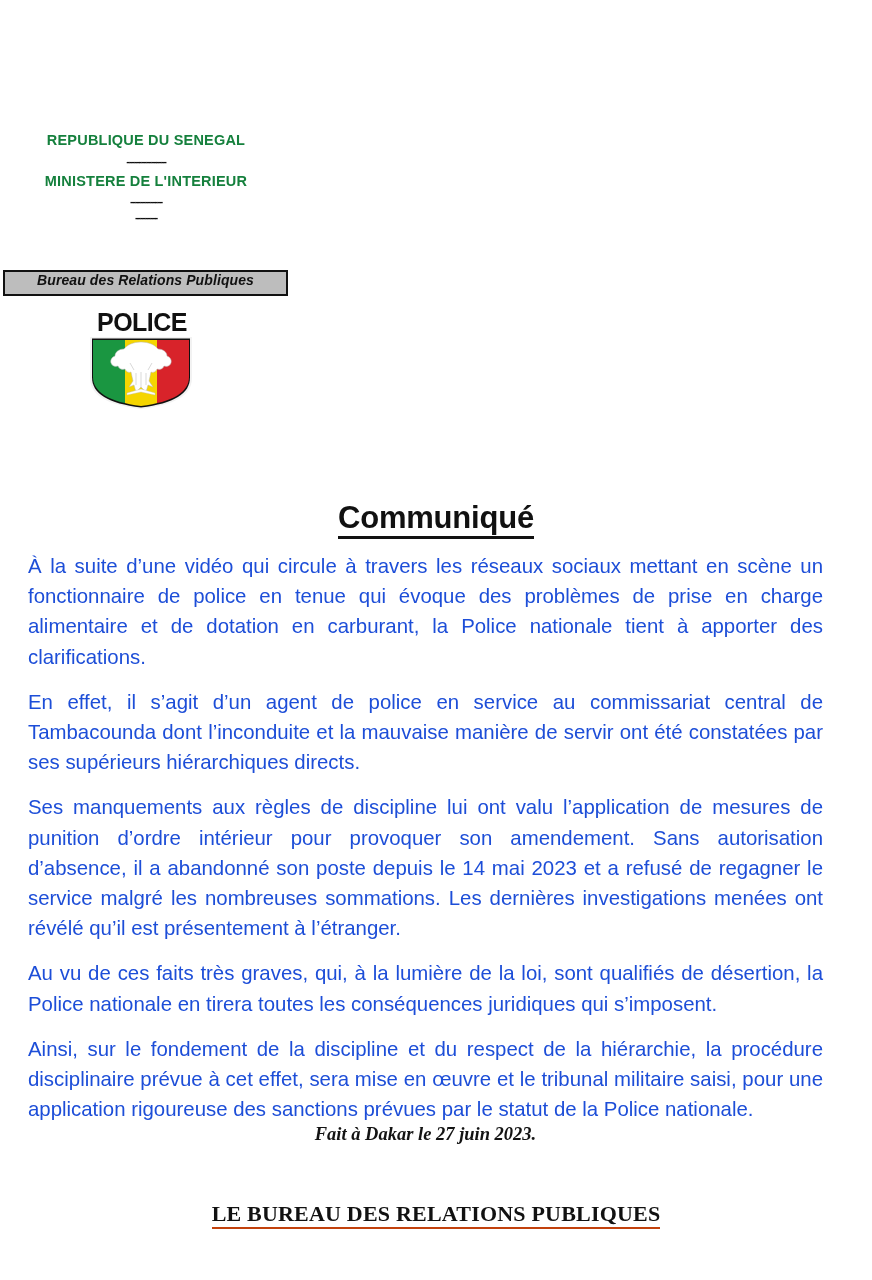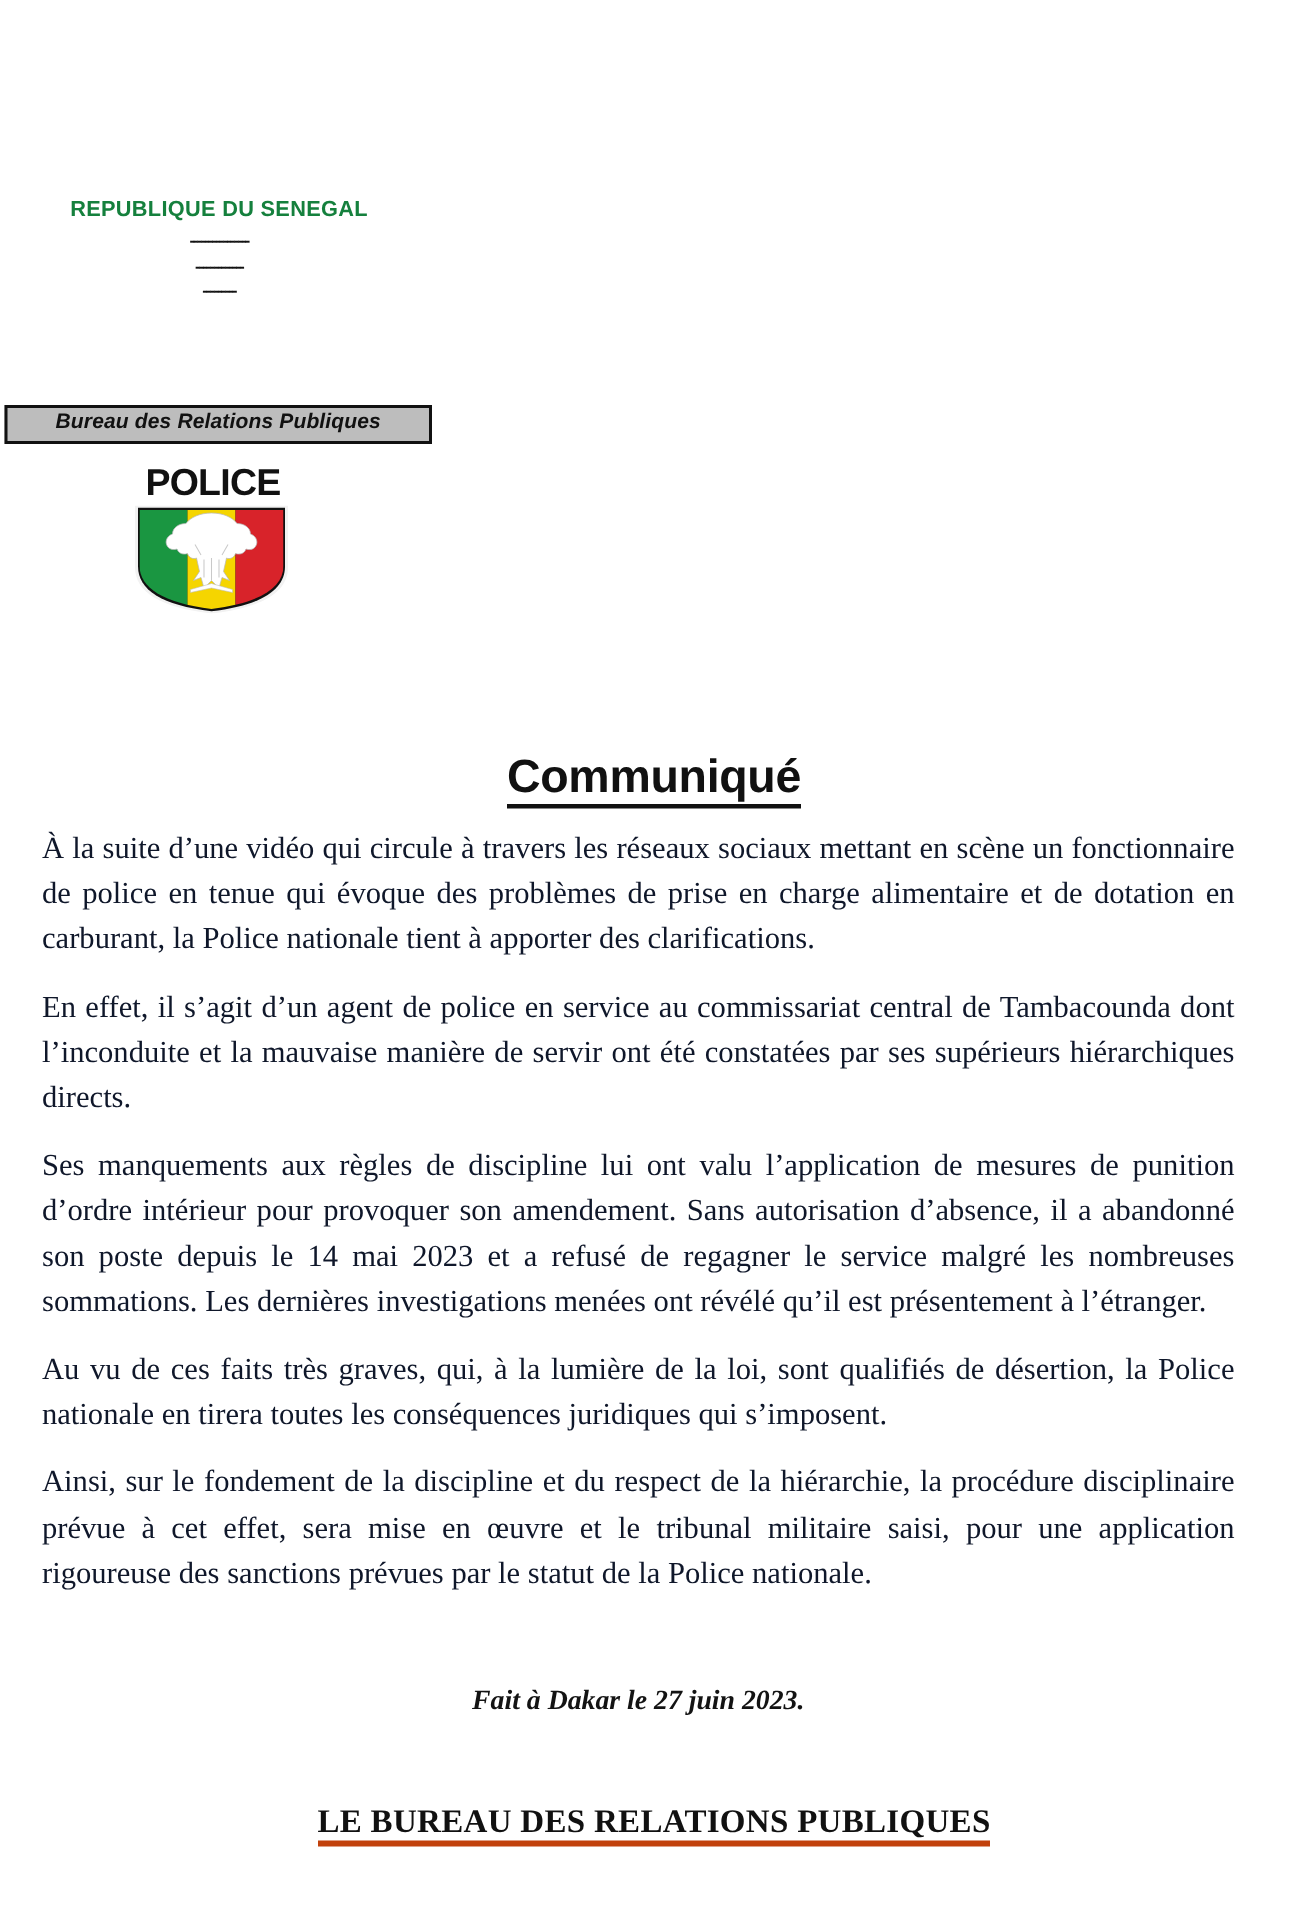--- a/index.html
+++ b/index.html
@@ -122,26 +122,26 @@
   }
 
   
   .body-text {
     position: absolute;
     left: 28px;
     top: 551px;
     width: 795px;
   }
   .para {
-    font-family: Liberation Serif, serif;
+    font-family: Liberation Sans, sans-serif;
     font-size: 20.4px;
     line-height: 30.2px;
     text-align: justify;
     text-justify: inter-word;
-    color: #0f172a;
+    color: #1d4ed8;
     margin: 0 0 15px 0;
   }
   .para:last-child { margin-bottom: 0; }
 
   
   .signature {
     position: absolute;
     left: 28px;
     top: 1124px;
     width: 795px;
@@ -161,33 +161,34 @@
     left: 0;
     top: 1201px;
     width: 872px;
     text-align: center;
   }
   .footer span {
     font-family: "Liberation Serif", serif;
     font-weight: bold;
     font-size: 22px;
     color: #111111;
-    border-bottom: 4px solid #c2410c;
+    border-bottom: 2px solid #c2410c;
     padding-bottom: 1px;
     letter-spacing: 0.2px;
   }
 </style>
 </head>
 <body>
 
 <div class="page">
 
   <div class="letterhead">
     <div class="lh-line">REPUBLIQUE DU SENEGAL</div>
     <div class="lh-sep s1">----------------</div>
+    <div class="lh-line">MINISTERE DE L'INTERIEUR</div>
     <div class="lh-sep s2">-------------</div>
     <div class="lh-sep s3">---------</div>
   </div>
 
   <div class="bureau-box">
     <span>Bureau des Relations Publiques</span>
   </div>
 
   <div class="emblem">
     <div class="emblem-word">POLICE</div>

